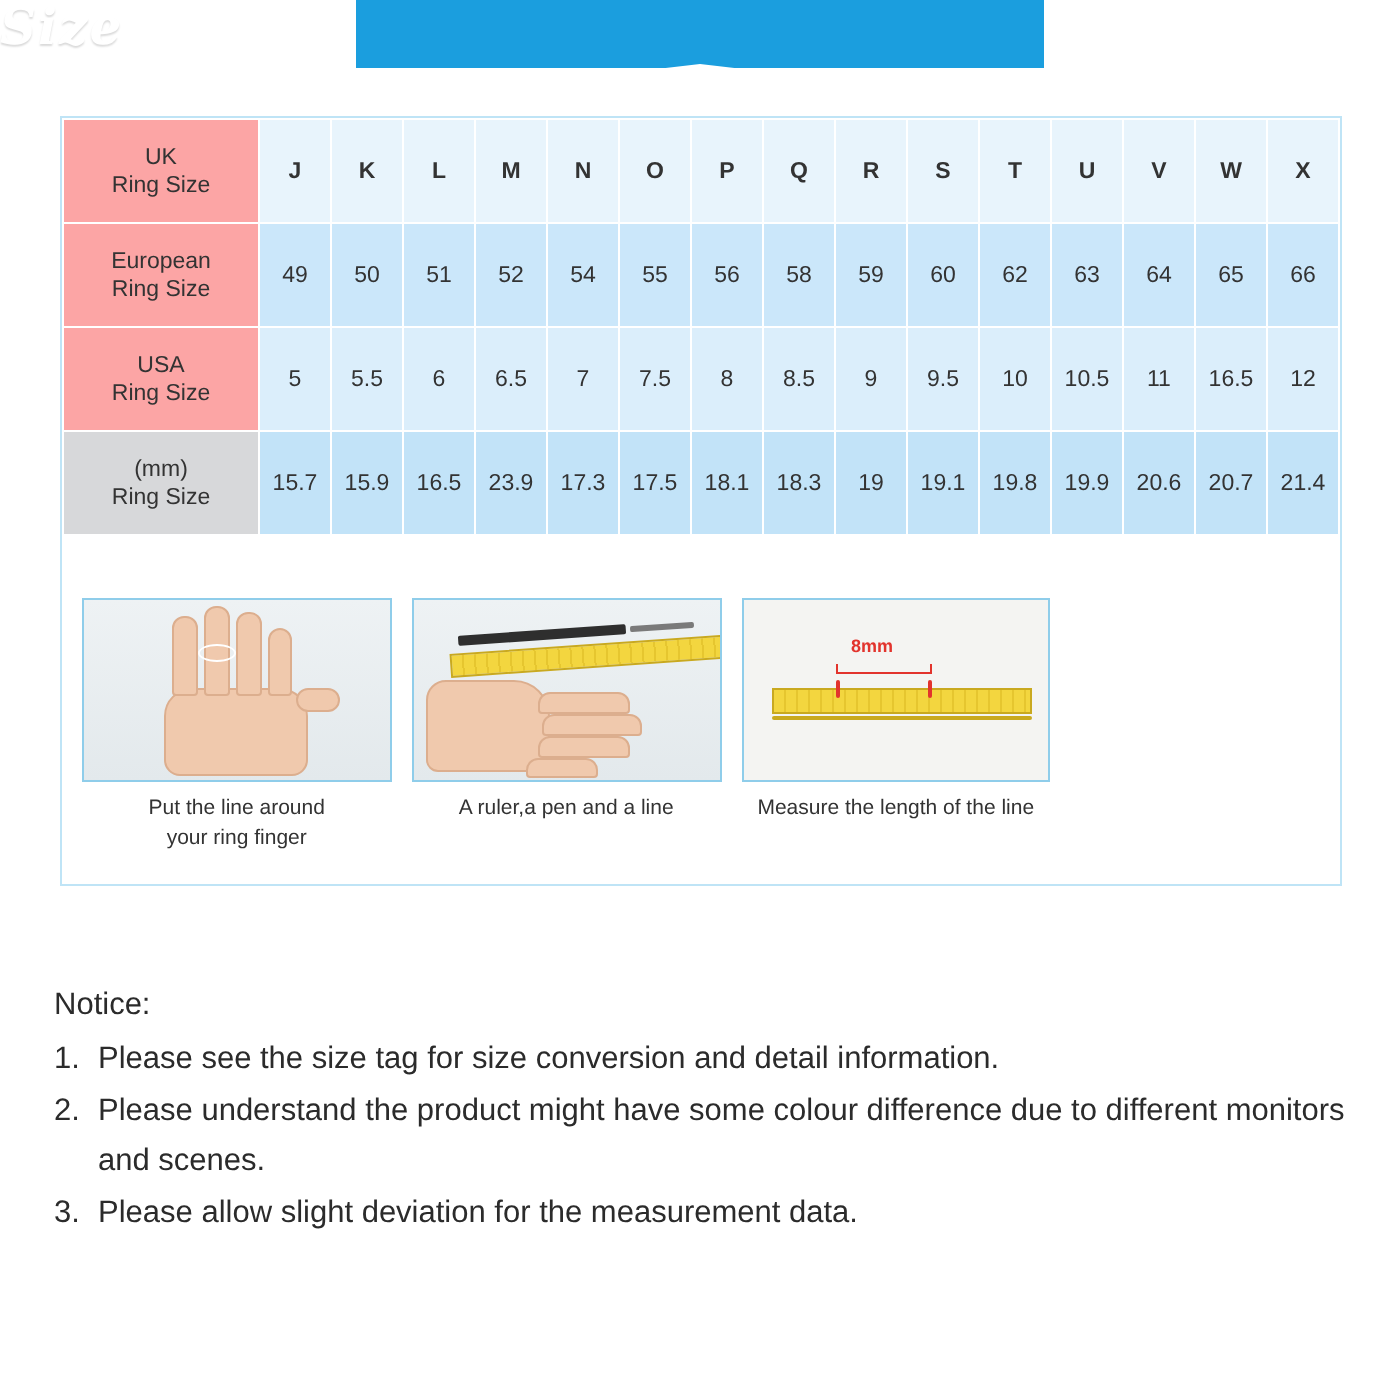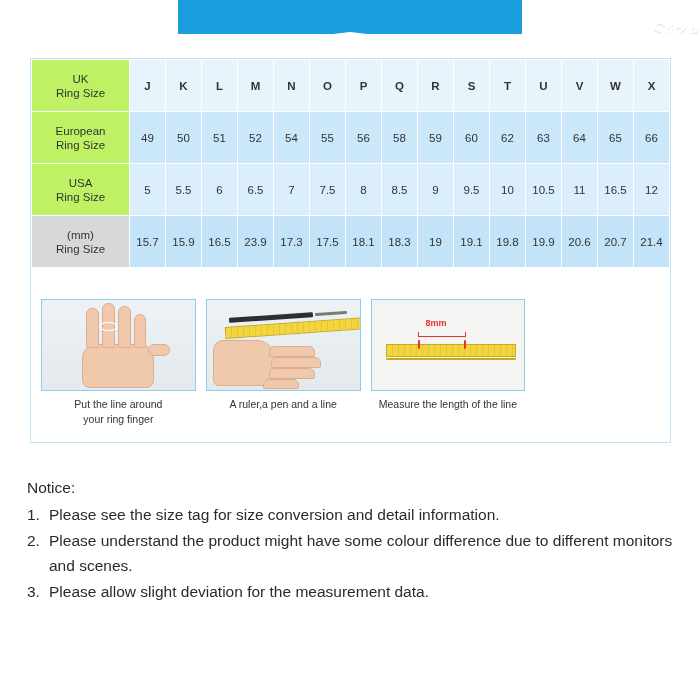--- a/index.html
+++ b/index.html
@@ -48,26 +48,26 @@
     border-top: 42px solid #2eb4ea;
     border-right: 64px solid transparent;
   }
   .banner-wing-r {
     right: 241px;
     border-top: 42px solid #2eb4ea;
     border-left: 64px solid transparent;
   }
   .banner-title {
     position: absolute;
-    left: 0; right: 0; top: 16px;
-    text-align: right;
+    left: 0; right: 0; top: 0;
+    text-align: left;
     font-family: "DejaVu Serif", serif;
     font-style: italic;
     font-weight: bold;
-    font-size: 19px;
+    font-size: 25px;
     color: #ffffff;
     letter-spacing: 1px;
     line-height: 28px;
     text-shadow: 0 1px 1px rgba(0,0,0,.15);
   }
 
   
   .card {
     position: absolute;
     left: 30px; top: 58px;
@@ -87,21 +87,21 @@
     text-align: center;
     vertical-align: middle;
     font-size: 11.5px;
     color: #333333;
     height: 52px;
     padding: 0 1px;
     font-weight: normal;
   }
   td.rowhead {
     width: 98px;
-    background: #bef264;
+    background: #fca5a5;
     color: #3d3d3d;
     font-weight: bold;
     font-size: 11.5px;
     line-height: 14px;
   }
   tr.band-b td.cell { background: #cbe7fa; margin-top: 30px; }
   tr.band-c td.cell { background: #dbeefb; }
   tr.band-d td.cell { background: #c2e3f8; }
   tr.band-d td.rowhead { background: #d7d8da; }
   tr.band-head td.cell { background: #e8f4fc; font-weight: bold; }
@@ -172,21 +172,21 @@
     position: absolute;
     border-left: 1px solid #e2342d;
     border-right: 1px solid #e2342d;
     border-bottom: 1px solid #e2342d;
     height: 5px;
   }
 
   
   .notice {
     position: absolute;
-    left: 27px; top: 475px;
+    left: 27px; top: 490px;
     width: 650px;
     font-size: 15.5px;
     color: #2b2b2b;
     line-height: 25px;
   }
   .notice .title { margin-bottom: 2px; }
   .notice ol {
     list-style: none;
     margin: 0; padding: 0;
   }

